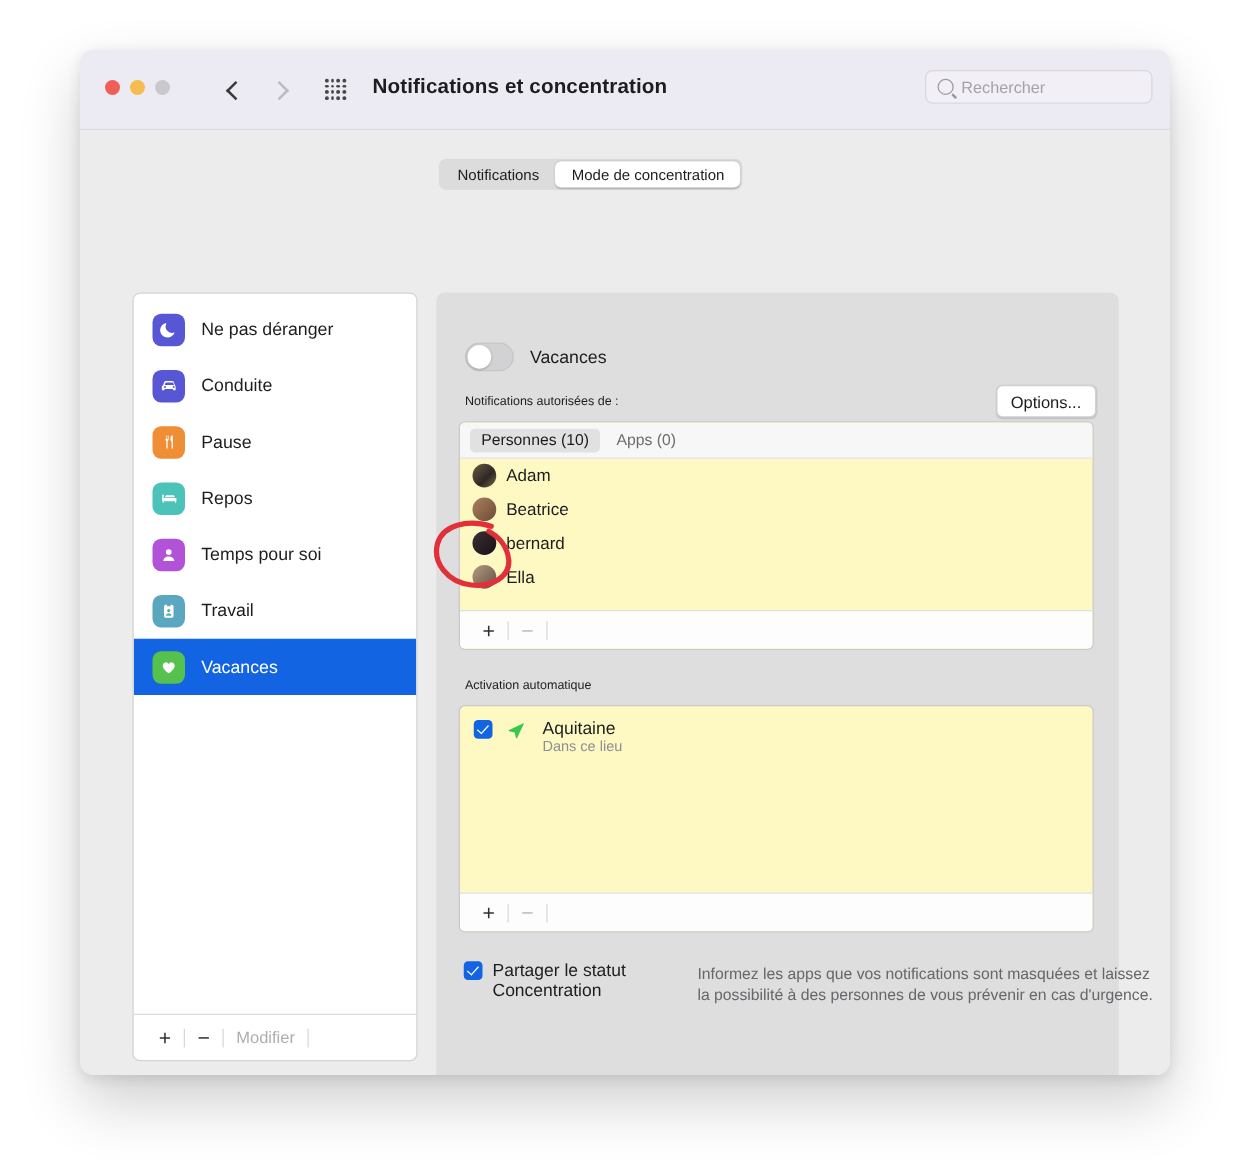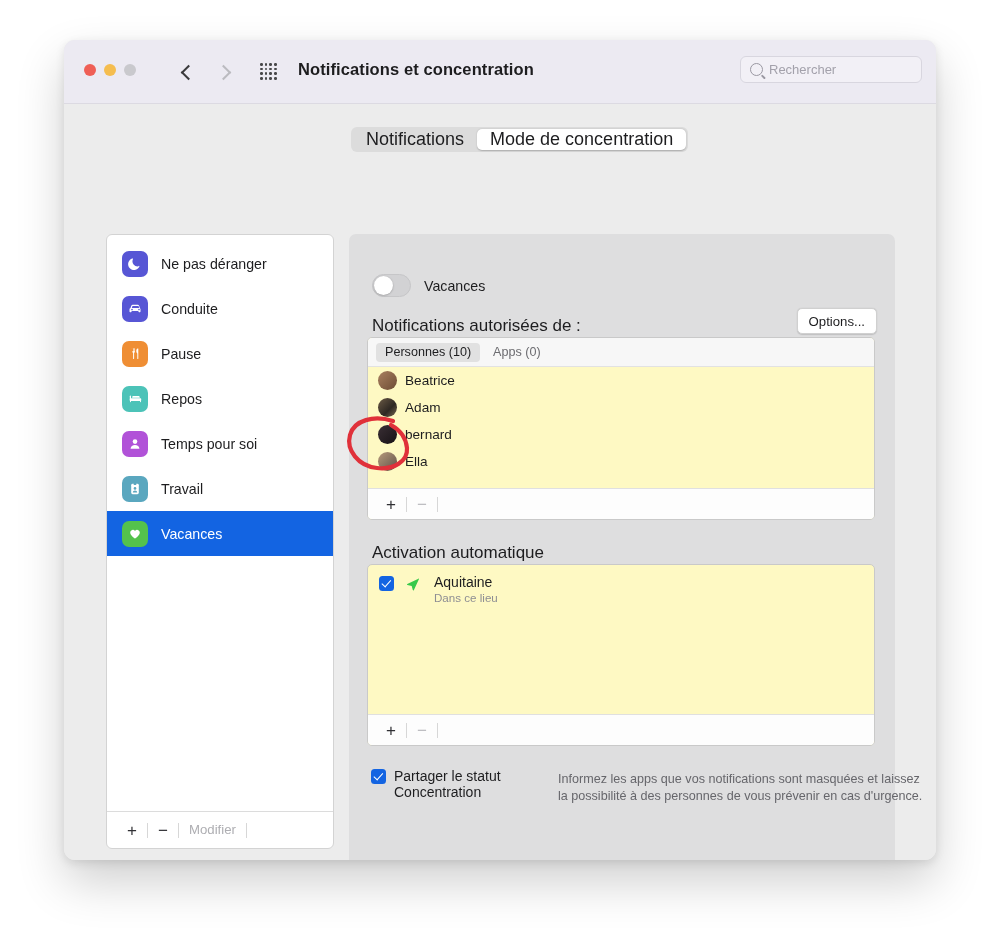--- a/index.html
+++ b/index.html
@@ -159,21 +159,21 @@
     background: #dcdcdc;
     border-radius: 6px;
     padding: 2px;
     box-sizing: border-box;
   }
   .tab {
     height: 21px;
     padding: 0 13px;
     display: flex;
     align-items: center;
-    font-size: 18px;
+    font-size: 12px;
     color: #1d1d1f;
     border-radius: 5px;
     white-space: nowrap;
   }
   .tab.active {
     background: #ffffff;
     box-shadow: 0 0.5px 1.5px rgba(0,0,0,0.22);
   }
 
   
@@ -280,21 +280,21 @@
     left: 1px; top: 1px;
     width: 19px; height: 19px;
     border-radius: 50%;
     background: #ffffff;
     box-shadow: 0 0.5px 2px rgba(0,0,0,0.28);
   }
   .toggle-row .tlabel { font-size: 14.2px; color: #1d1d1f; }
 
   .section-label {
     position: absolute;
-    font-size: 17px;
+    font-size: 10px;
     color: #1d1d1f;
   }
   .lbl-allowed { left: 23px; top: 82px; }
   .lbl-auto    { left: 23px; top: 309px; }
 
   .options-btn {
     position: absolute;
     right: 18px;
     top: 74px;
     height: 24px;
@@ -594,26 +594,26 @@
         <div class="section-label lbl-allowed">Notifications autorisées de :</div>
         <div class="options-btn">Options...</div>
 
         <div class="listbox people">
           <div class="seg-head">
             <div class="seg active">Personnes (10)</div>
             <div class="seg">Apps (0)</div>
           </div>
 
           <div class="person-row">
+            <div class="avatar" style="background:linear-gradient(135deg,#6b5a45,#2e2823 60%,#7b6a52)"></div>
+            <div class="pname">Adam</div>
+          </div>
+          <div class="person-row">
             <div class="avatar" style="background:linear-gradient(135deg,#a98060,#6d4c34)"></div>
             <div class="pname">Beatrice</div>
-          </div>
-          <div class="person-row">
-            <div class="avatar" style="background:linear-gradient(135deg,#6b5a45,#2e2823 60%,#7b6a52)"></div>
-            <div class="pname">Adam</div>
           </div>
           <div class="person-row">
             <div class="avatar" style="background:linear-gradient(135deg,#3a2f35,#171215)"></div>
             <div class="pname">bernard</div>
           </div>
           <div class="person-row">
             <div class="avatar" style="background:linear-gradient(135deg,#b79a7c,#5e5148)"></div>
             <div class="pname">Ella</div>
           </div>
 

